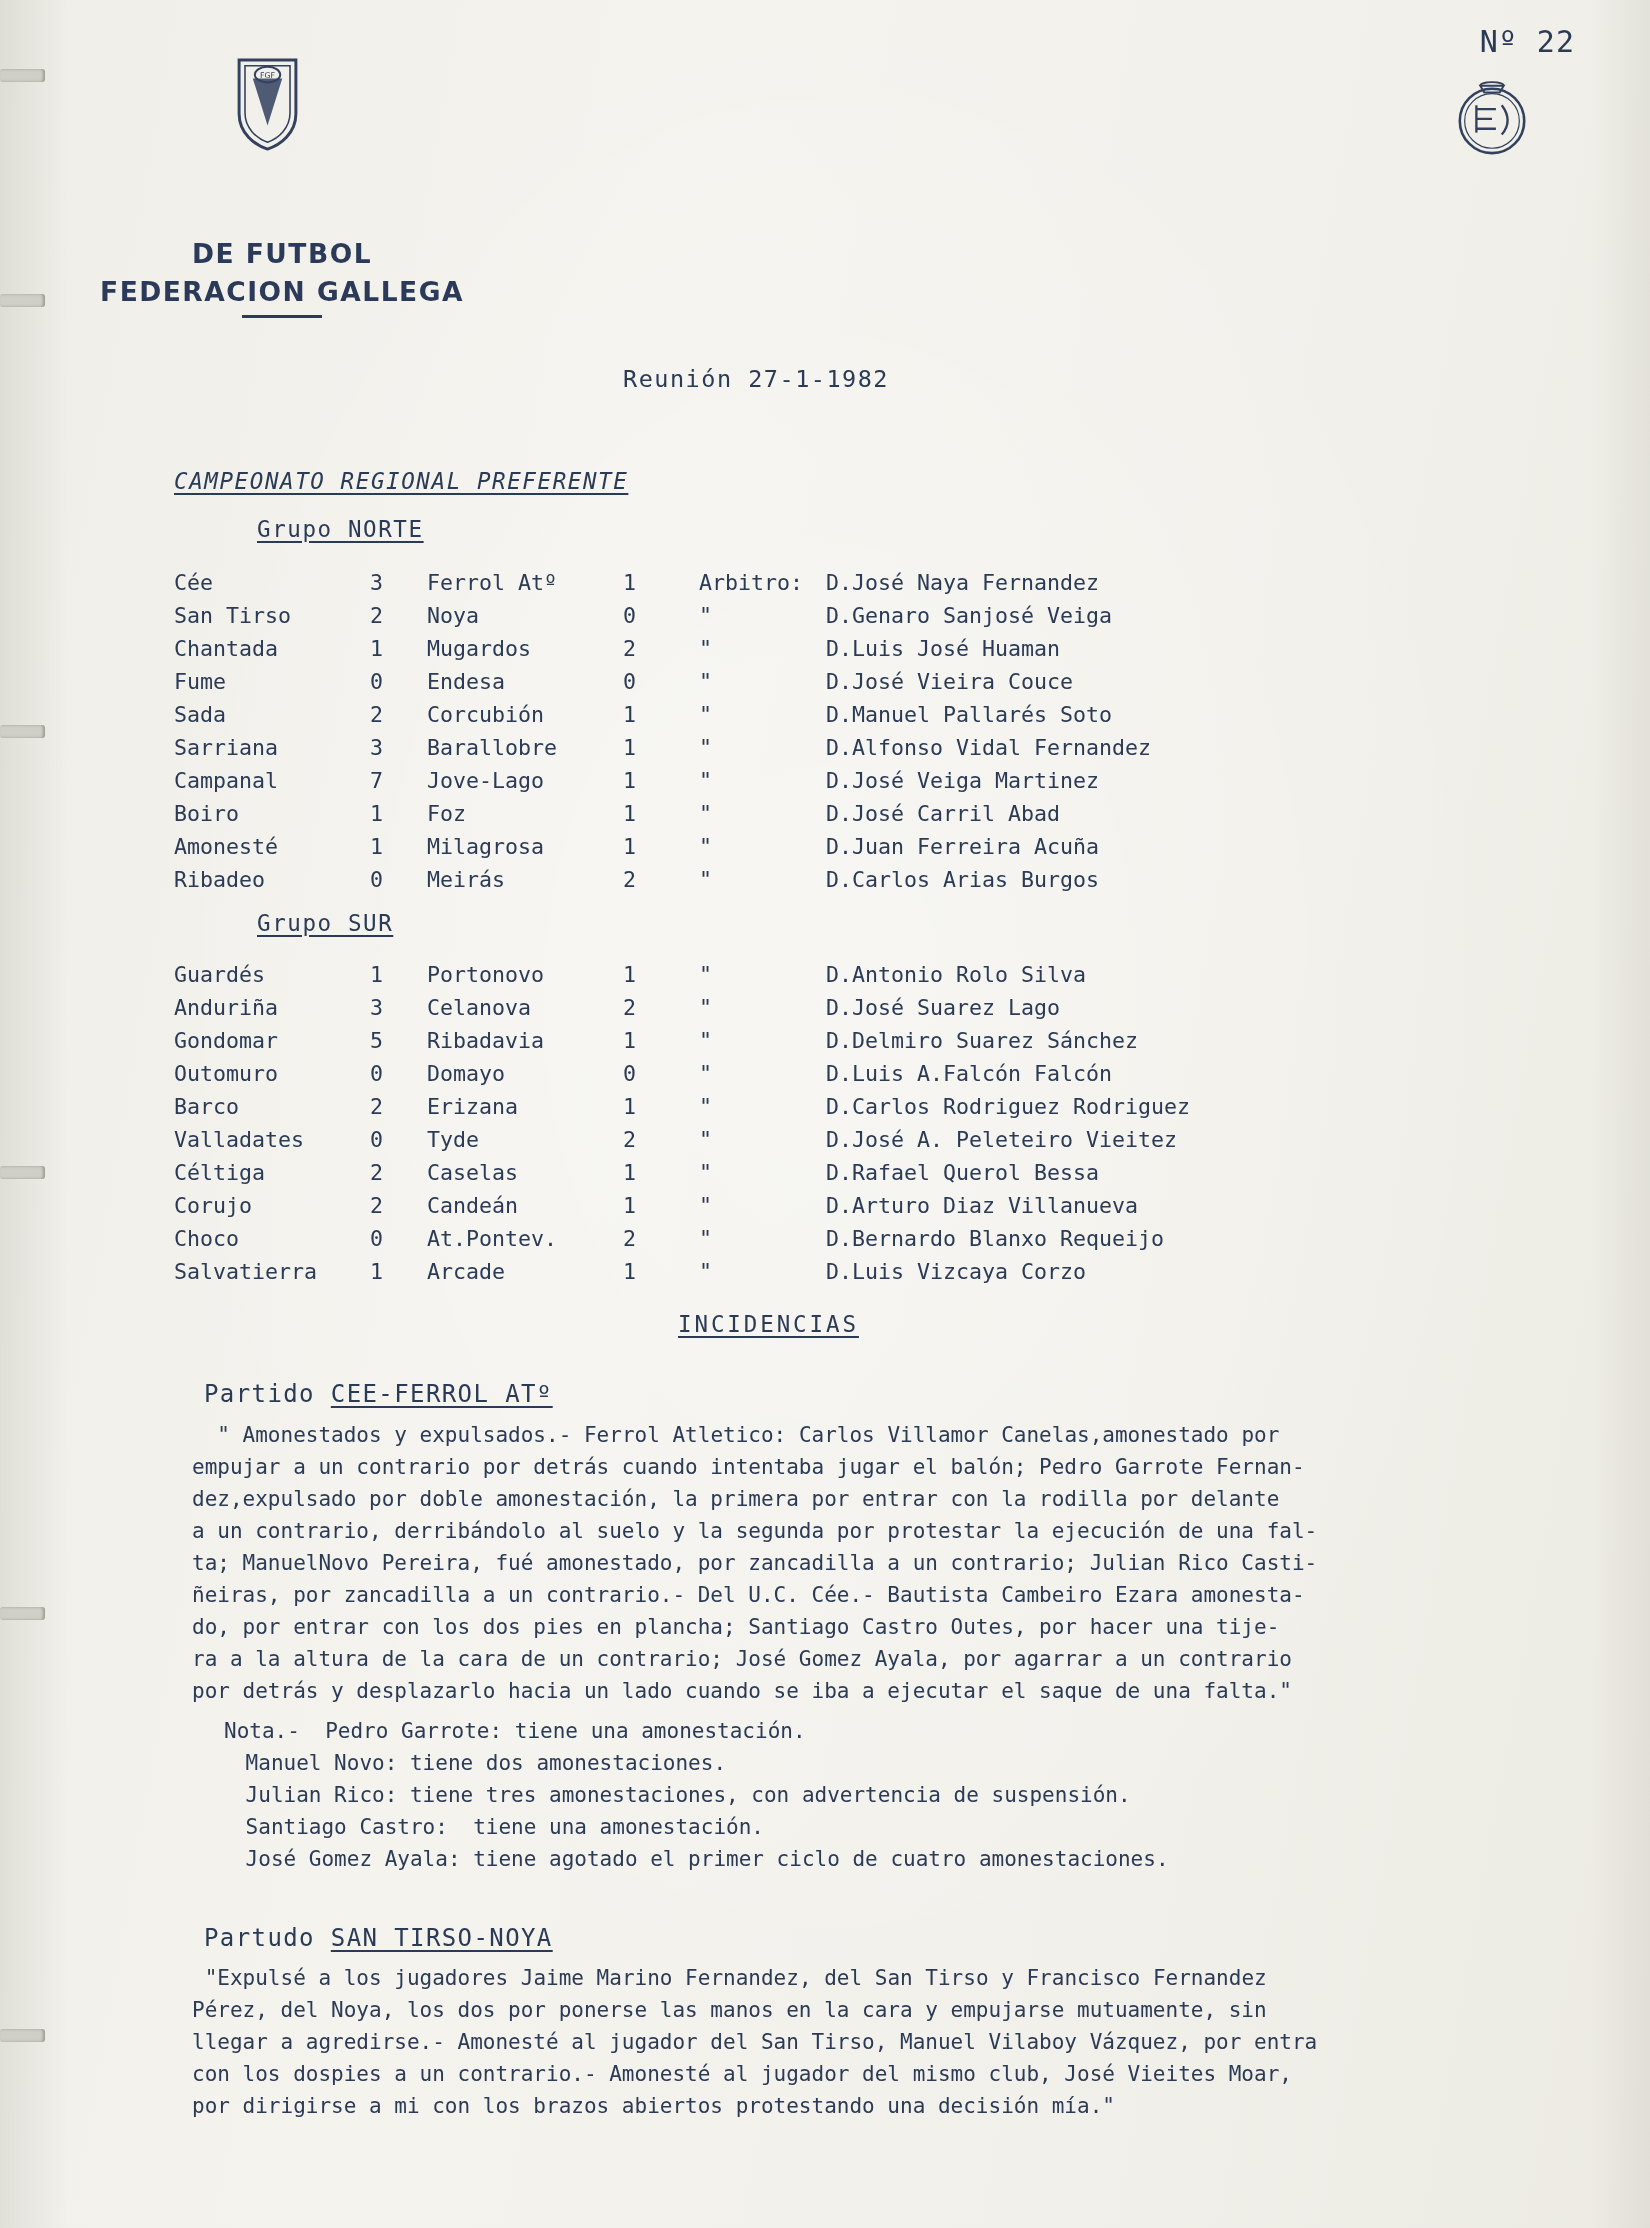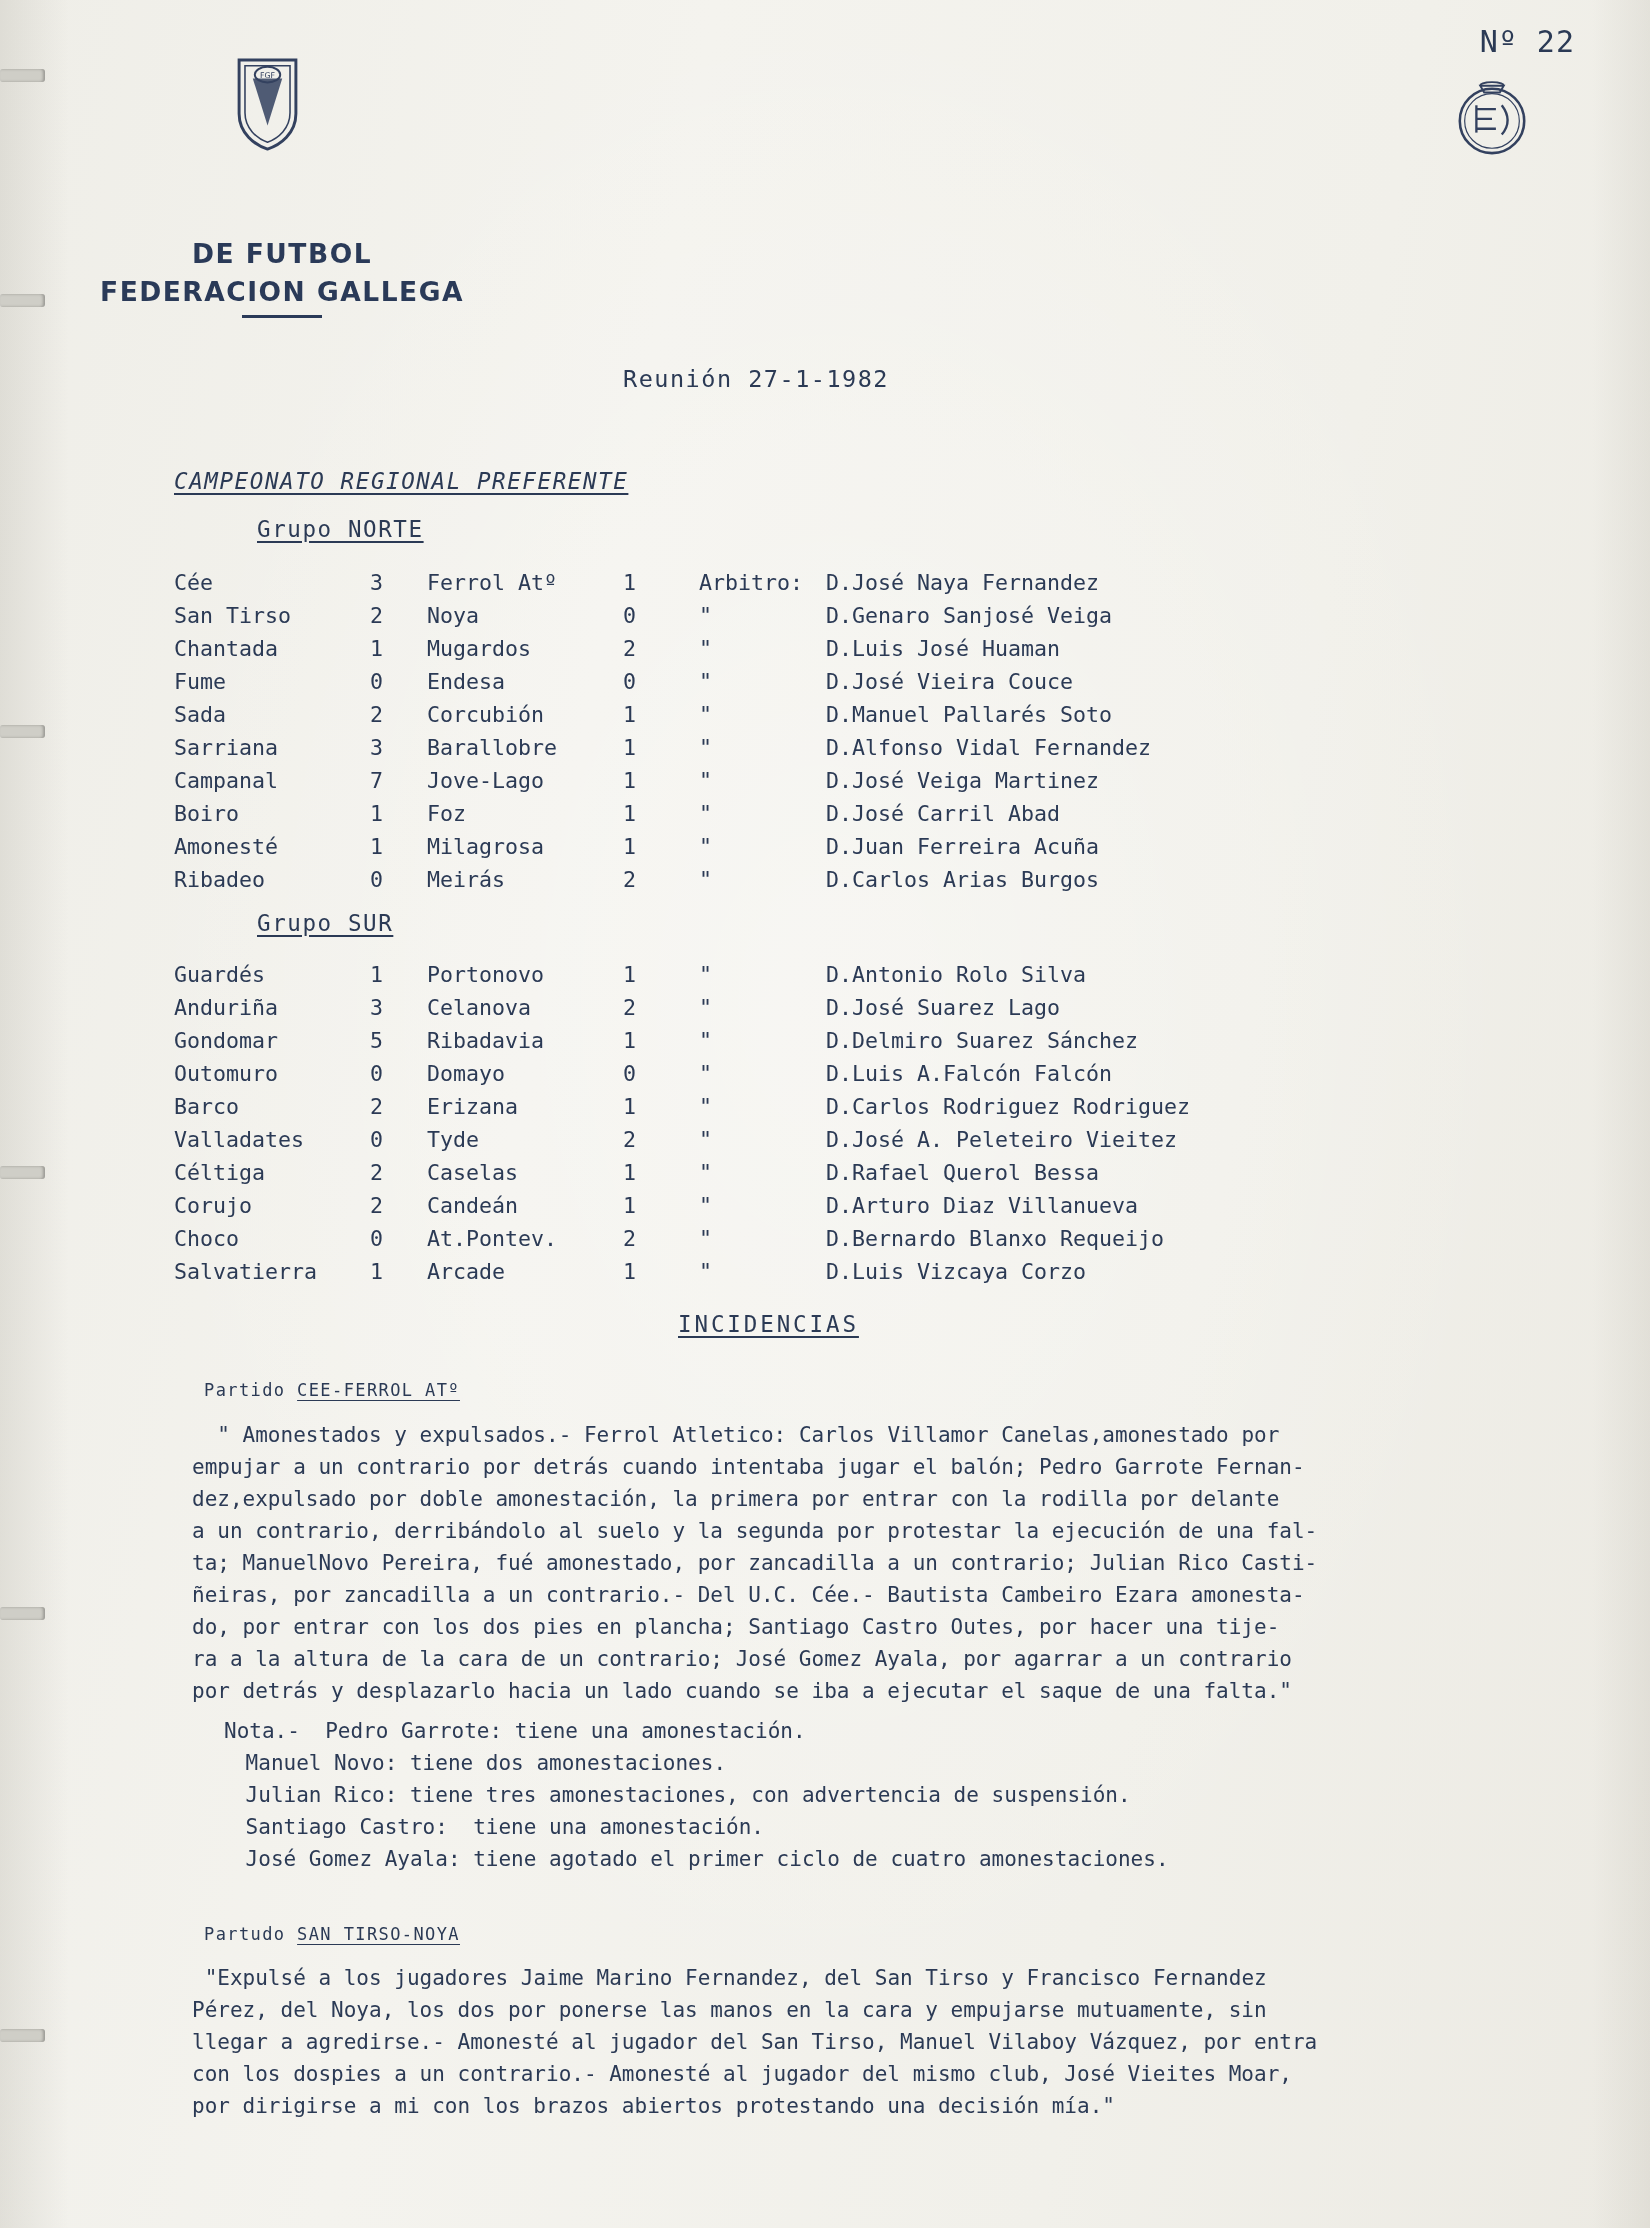--- a/index.html
+++ b/index.html
@@ -143,21 +143,21 @@
   }
   .c-home   { width: 196px; }
   .c-gh     { width: 57px; }
   .c-away   { width: 196px; }
   .c-ga     { width: 76px; }
   .c-reflab { width: 127px; }
   .c-ref    { width: 470px; }
 
   .sub-title {
     position: absolute;
-    font-size: 17px;
+    font-size: 24px;
     letter-spacing: 1.4px;
   }
   .sub-title .u { text-decoration: underline; text-underline-offset: 3.9px; }
   #partido-1 { left: 204px; top: 1380px; }
   #partido-2 { left: 204px; top: 1924px; }
 
   .para {
     position: absolute;
     font-size: 21px;
     line-height: 32px;

